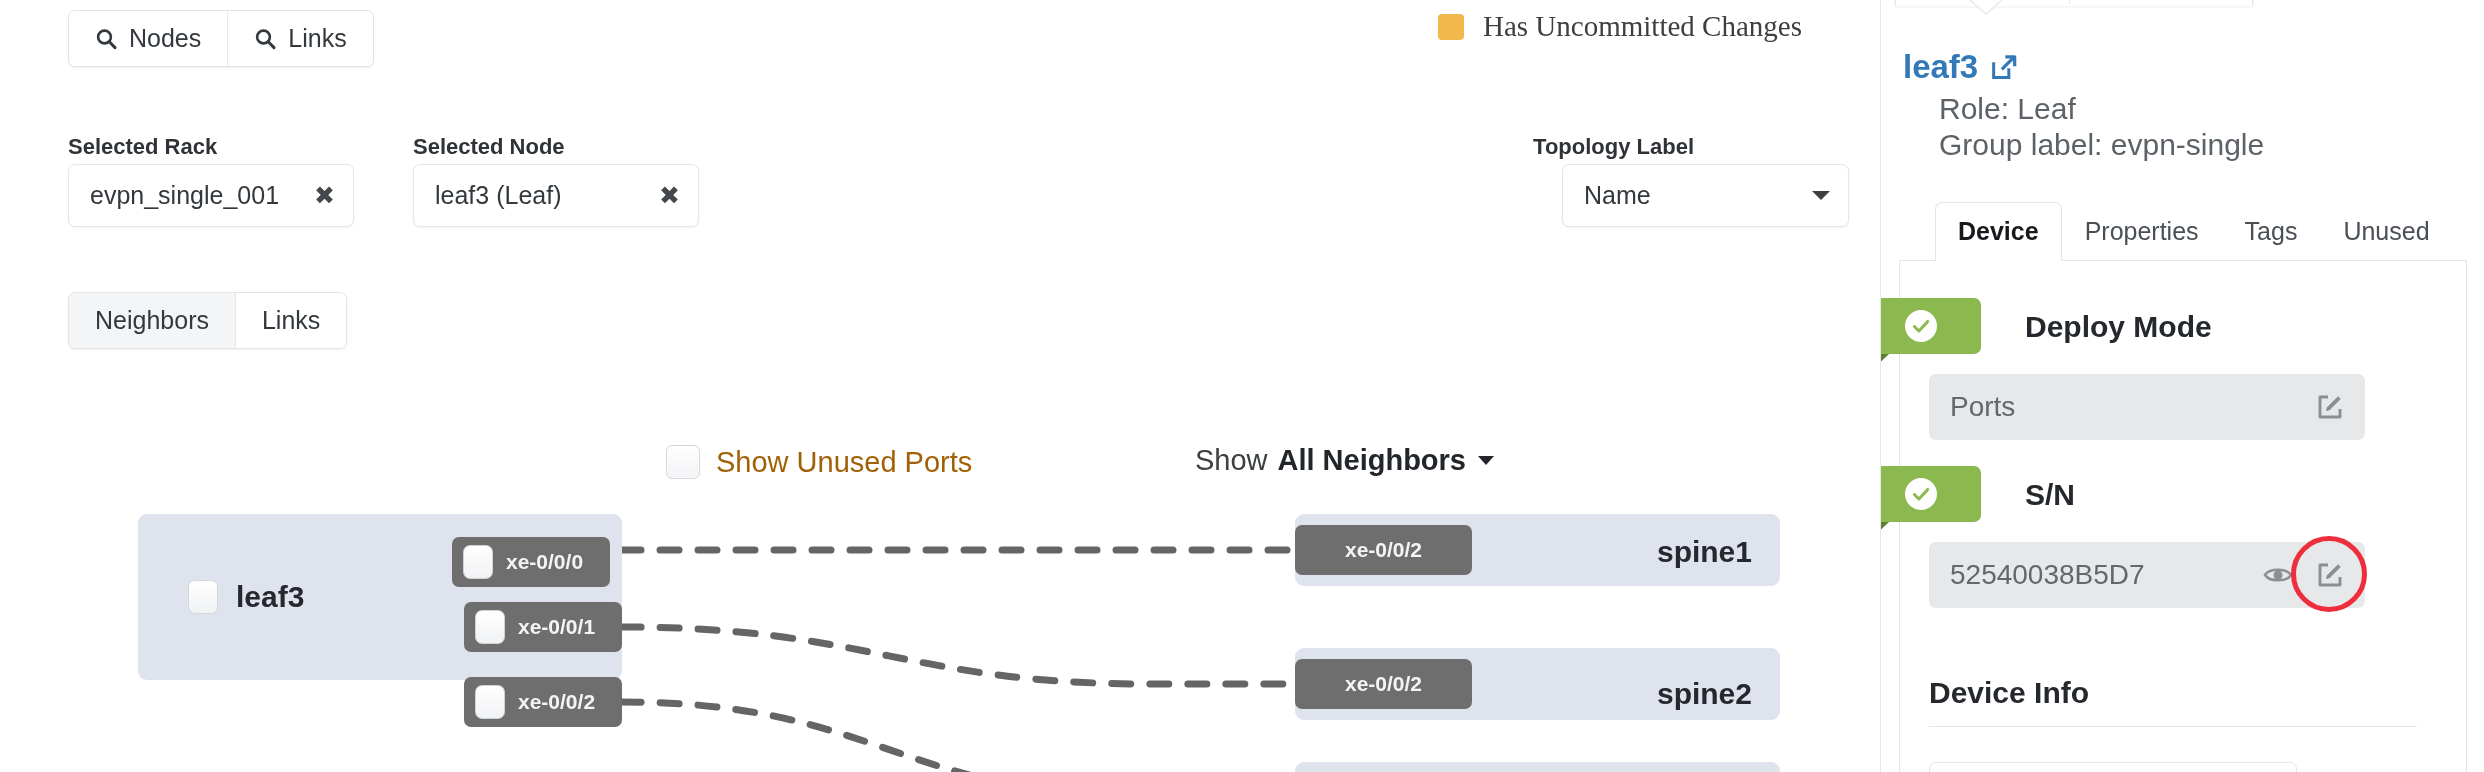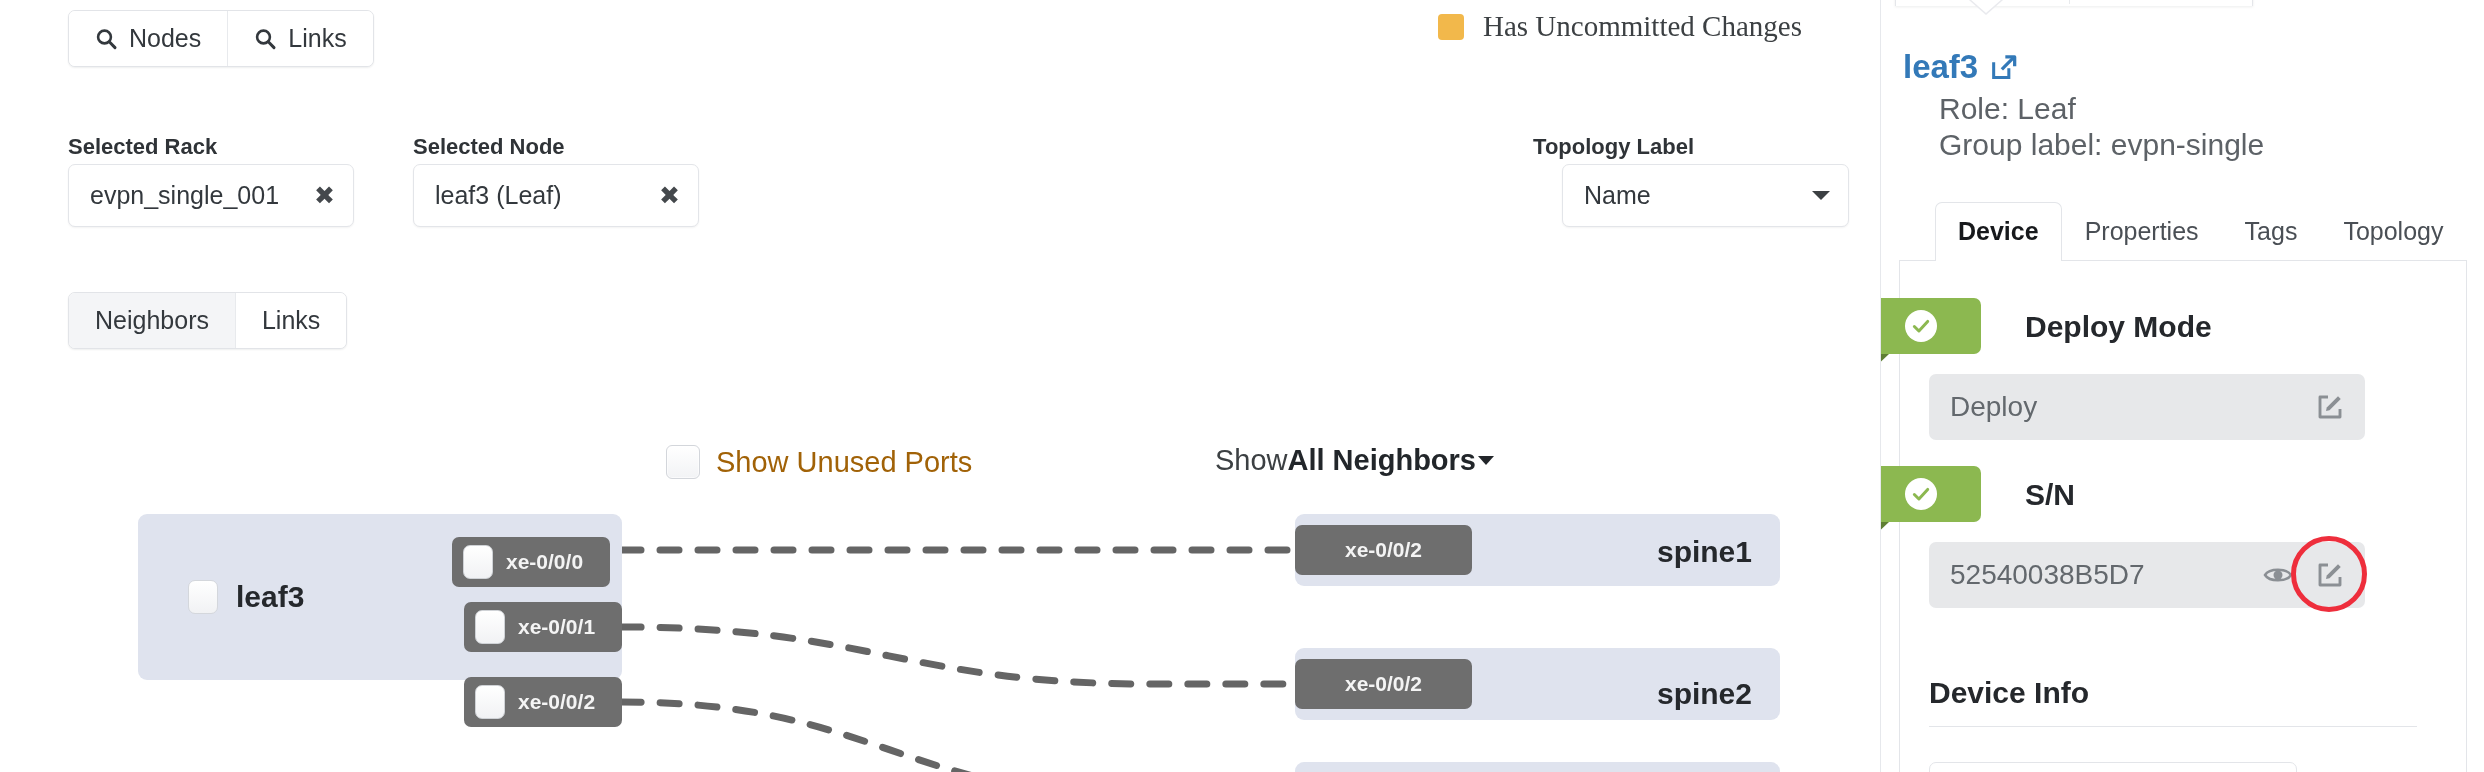--- a/index.html
+++ b/index.html
@@ -155,20 +155,21 @@
   .unused-label {
     font-size: 29px;
     color: #a16207;
     white-space: nowrap;
   }
   .show-neighbors {
     position: absolute;
     right: 386px; top: 444px;
     display: flex;
     align-items: baseline;
+    gap: 10px;
     cursor: pointer;
   }
   .show-neighbors .sn-show { font-size: 29px; color: #3c4043; }
   .show-neighbors .sn-value { font-size: 29px; color: #22262a; font-weight: bold; }
   .sn-caret {
     width: 0; height: 0;
     border-left: 8px solid transparent;
     border-right: 8px solid transparent;
     border-top: 9px solid #22262a;
     align-self: center;
@@ -545,36 +546,36 @@
     </div>
     <div class="rp-sub" style="top:92px;">Role: Leaf</div>
     <div class="rp-sub" style="top:128px;">Group label: evpn-single</div>
 
     <div class="panel-body-border"></div>
     <div class="panel-tabs-underline"></div>
     <div class="panel-tabs">
       <div class="panel-tab active">Device</div>
       <div class="panel-tab">Properties</div>
       <div class="panel-tab">Tags</div>
-      <div class="panel-tab">Topology</div>
+      <div class="panel-tab">Unused</div>
     </div>
 
     <div class="ribbon" style="top:298px;">
       <span class="check-circle">
         <span class="check-glyph">
           <svg viewBox="0 0 24 24" width="20" height="20">
             <path d="M4 12.6 L9.5 18 L20 6.5" fill="none" stroke="#8cb850" stroke-width="3.6" stroke-linecap="round" stroke-linejoin="round"></path>
           </svg>
         </span>
       </span>
     </div>
     <div class="ribbon-fold" style="top:354px;"></div>
     <div class="sec-title" style="left:144px; top:310px;">Deploy Mode</div>
     <div class="ro-field" style="left:48px; top:374px; width:436px;">
-      <span class="ro-value">Deploy</span>
+      <span class="ro-value">Ports</span>
       <span class="edit-icon">
         <svg viewBox="0 0 24 24" width="30" height="30">
           <path d="M20 13.6 V20 H4 V4 H10.4" fill="none" stroke="#8b8f94" stroke-width="2.3" stroke-linejoin="round"></path>
           <path d="M11.6 14.6 L20.6 5.6 L18.4 3.4 L9.4 12.4 L8.8 15.2 Z" fill="#8b8f94"></path>
         </svg>
       </span>
     </div>
 
     <div class="ribbon" style="top:466px;">
       <span class="check-circle">

